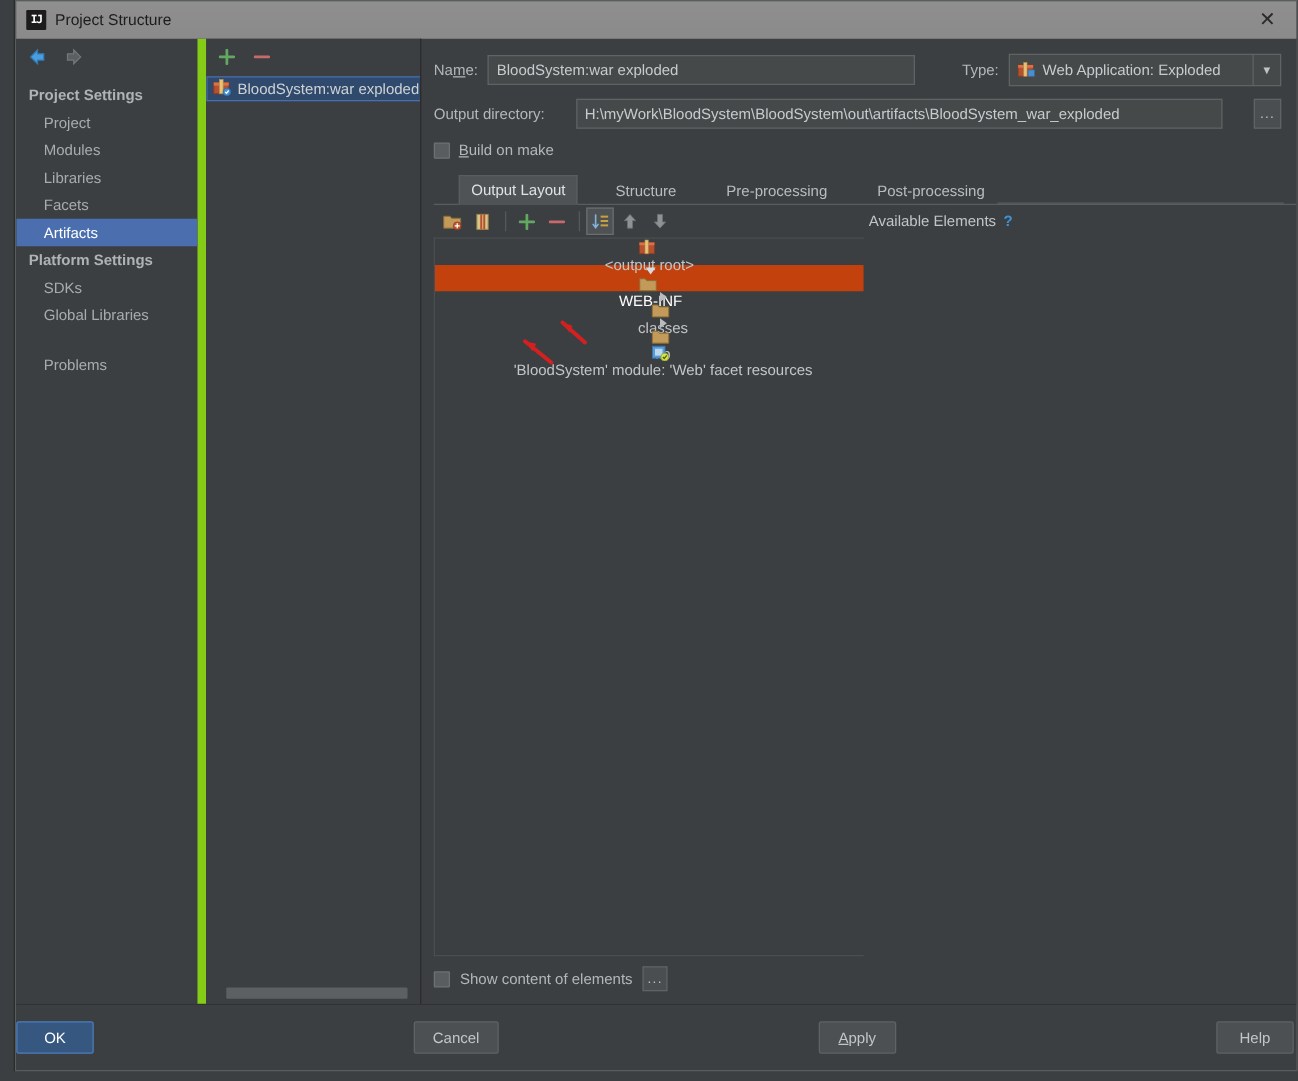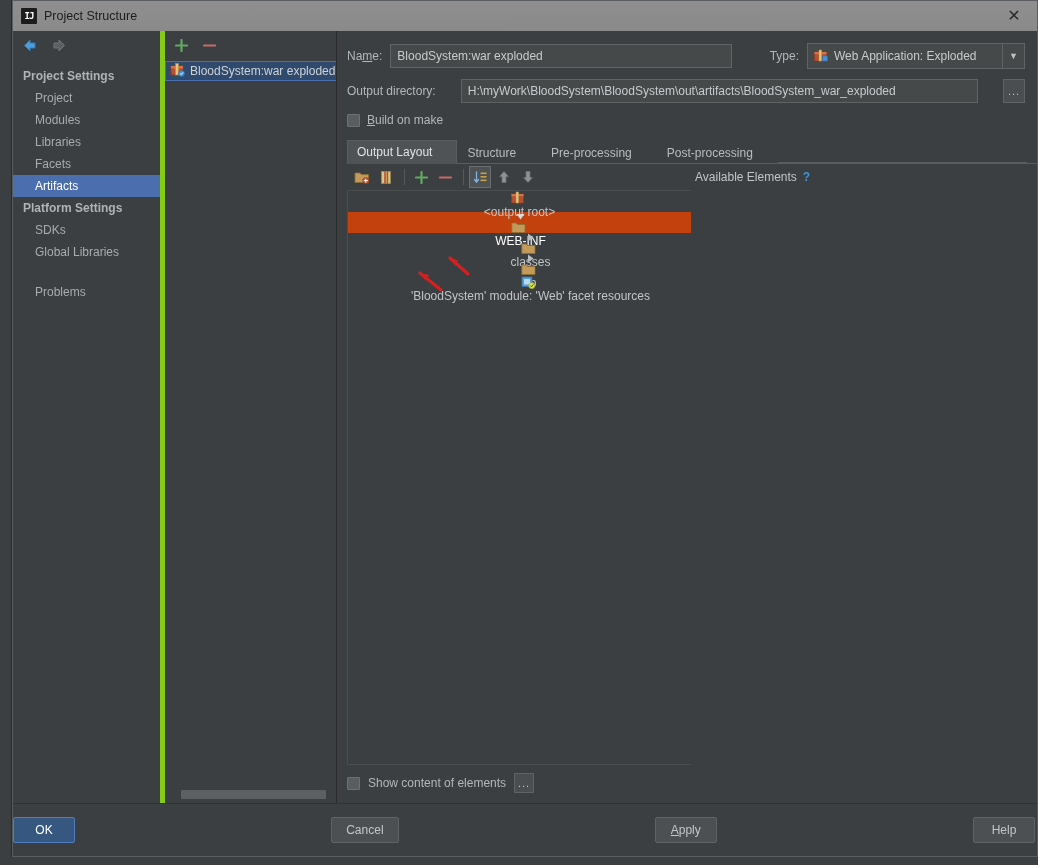--- a/index.html
+++ b/index.html
@@ -77,21 +77,21 @@
   #dialog-body {
     flex: 1; display: flex; min-height: 0;
     background: #3c3f41;
     border-bottom: 1px solid #323232;
   }
 
   
   #sidebar {
     width: 152px; min-width: 152px;
     background: #3c3f41;
-    border-right: 5px solid #84cc16;
+    border-right: 7px solid #84cc16;
     display: flex; flex-direction: column;
     padding-top: 0;
   }
   #nav-row { height: 28px; display: flex; align-items: center; padding-left: 6px; gap: 10px; }
   .nav-arrow { width: 20px; height: 20px; display:flex; align-items:center; justify-content:center; cursor: pointer; }
   .nav-arrow svg { display: block; }
   #sidebar-list { flex: 1; padding-top: 6px; overflow: hidden; }
   .side-group {
     padding: 4px 0 4px 10px;
     color: #b0b3b5; font-weight: bold; font-size: 12px;
@@ -201,26 +201,26 @@
   .chk-label u { text-decoration: underline; }
 
   
   #tabs {
     display: flex; align-items: flex-end;
     margin: 12px 0 0 10px;
     border-bottom: 1px solid #5a5d5f;
     padding-right: 10px;
   }
   .tab {
-    padding: 4px 24px 4px 9px;
+    padding: 4px 9px 4px 9px;
     font-size: 12px; color: #b9bcbe;
     border: 1px solid transparent;
     border-bottom: none; cursor: pointer;
     white-space: nowrap;
-    position: relative; top: 1px;
+    position: relative; top: 1px; margin-left: 20px;
   }
   .tab.active {
     background: #4f5355;
     border: 1px solid #5a5d5f; border-bottom: 1px solid #4f5355;
     color: #e0e3e5;
   }
   .tab-filler { flex: 1; border-bottom: 1px solid #5a5d5f; }
 
   
   #layout-area {

